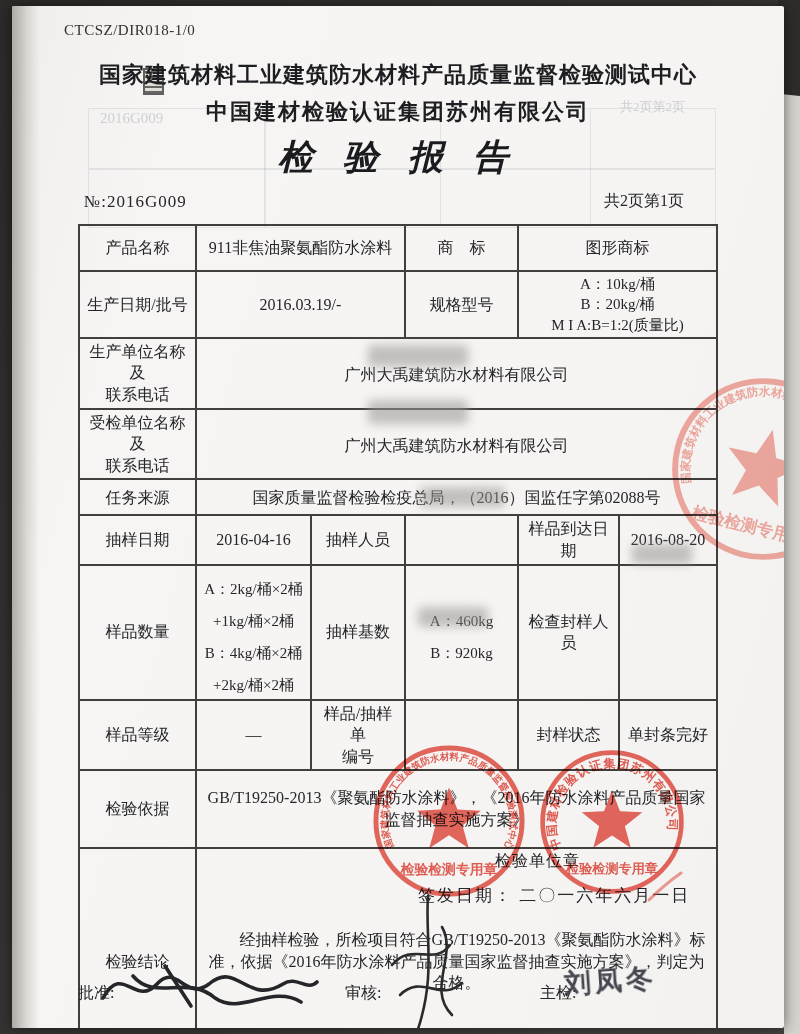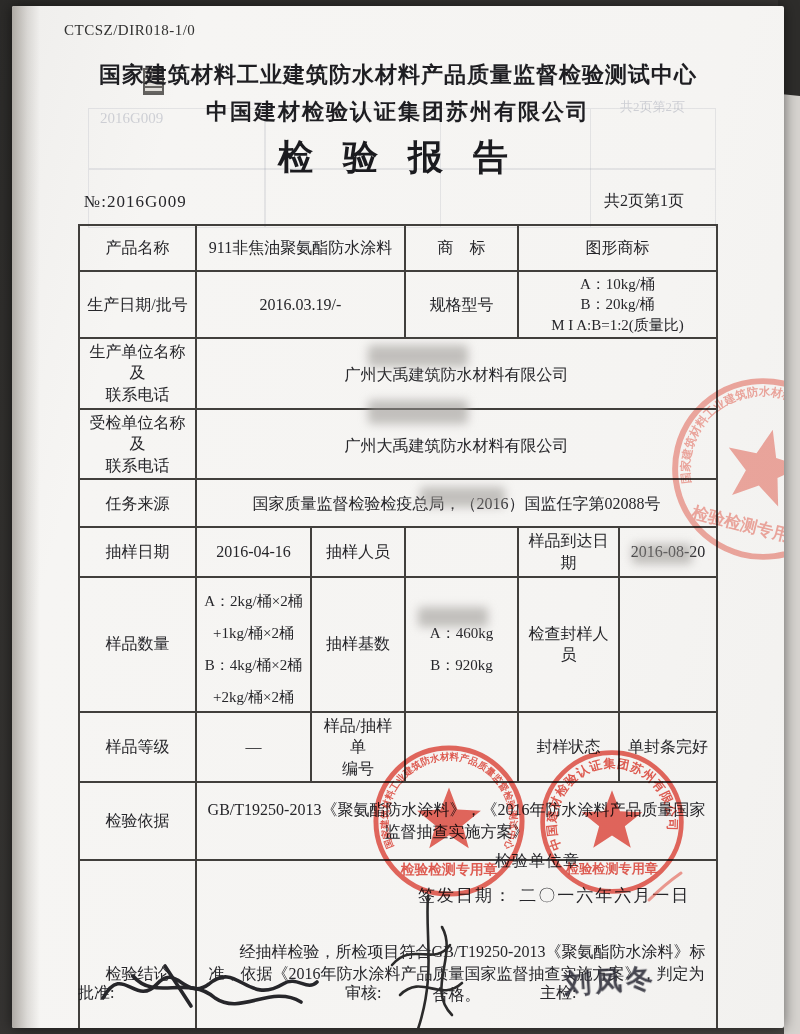--- a/index.html
+++ b/index.html
@@ -17,21 +17,21 @@
     position:absolute;left:12px;top:6px;width:772px;height:1022px;
     background:linear-gradient(105deg,#efeeec 0%,#f6f5f3 18%,#f5f4f2 70%,#f2f1ef 100%);
     border-radius:2px;box-shadow:0 0 14px rgba(0,0,0,.55);overflow:hidden;
   }
   .page-curl{position:absolute;left:0;top:0;bottom:0;width:28px;z-index:40;pointer-events:none;
     background:linear-gradient(90deg,#aeaaa4 0%,rgba(174,170,164,.35) 55%,rgba(174,170,164,0) 100%);}
   
   .doc-code{left:52px;top:16px;font-size:15px;letter-spacing:.5px;color:#30302f;}
   .org1{left:0;top:54px;width:100%;text-align:center;font-size:22px;font-weight:bold;letter-spacing:1px;color:#1e1e22;}
   .org2{left:0;top:91px;width:100%;text-align:center;font-size:22px;font-weight:bold;letter-spacing:2px;color:#1e1e22;}
-  .big-title{left:0;top:128px;width:100%;text-align:center;font-size:35px;font-weight:bold;letter-spacing:30px;padding-left:20px;box-sizing:border-box;color:#1b1b1f;}
+  .big-title{left:0;top:128px;width:100%;text-align:center;font-size:35px;font-weight:bold;letter-spacing:30px;padding-left:20px;box-sizing:border-box;color:#1b1b1f;font-style:italic;}
   .report-no{left:72px;top:186px;font-size:17px;letter-spacing:1px;}
   .page-label{left:592px;top:185px;font-size:16px;}
   
   .ghost{color:rgba(105,112,135,.28);filter:blur(.6px);}
   .ghost-grid{left:76px;top:102px;width:626px;height:118px;border:1.5px solid rgba(110,118,142,.14);filter:blur(.5px);}
   .ghost-grid .v{position:absolute;top:0;bottom:0;width:1.5px;background:rgba(110,118,142,.14);}
   .ghost-grid .h{position:absolute;left:0;right:0;height:1.5px;background:rgba(110,118,142,.14);}
   .ink-mark{left:131px;top:62px;width:17px;height:23px;border:2px solid #3d3b38;opacity:.8;
     background:repeating-linear-gradient(0deg,#44423f 0 2px,#ddd9d3 2px 5px);}
   
@@ -117,21 +117,21 @@
       </td>
       <td colspan="5" class="top" style="padding-top:6px">广州大禹建筑防水材料有限公司</td>
     </tr>
     <tr style="height:56px">
       <td class="lab sm">
         <div>受检单位名称及</div>
         <div>联系电话</div>
       </td>
       <td colspan="5" class="top" style="padding-top:6px">广州大禹建筑防水材料有限公司</td>
     </tr>
-    <tr style="height:48px">
+    <tr style="height:36px">
       <td class="lab">任务来源</td>
       <td colspan="5">国家质量监督检验检疫总局，（2016）国监任字第02088号</td>
     </tr>
     <tr style="height:36px">
       <td class="lab">抽样日期</td>
       <td class="sm">2016-04-16</td>
       <td class="sm">抽样人员</td>
       <td></td>
       <td class="sm">样品到达日期</td>
       <td class="sm">2016-08-20</td>

